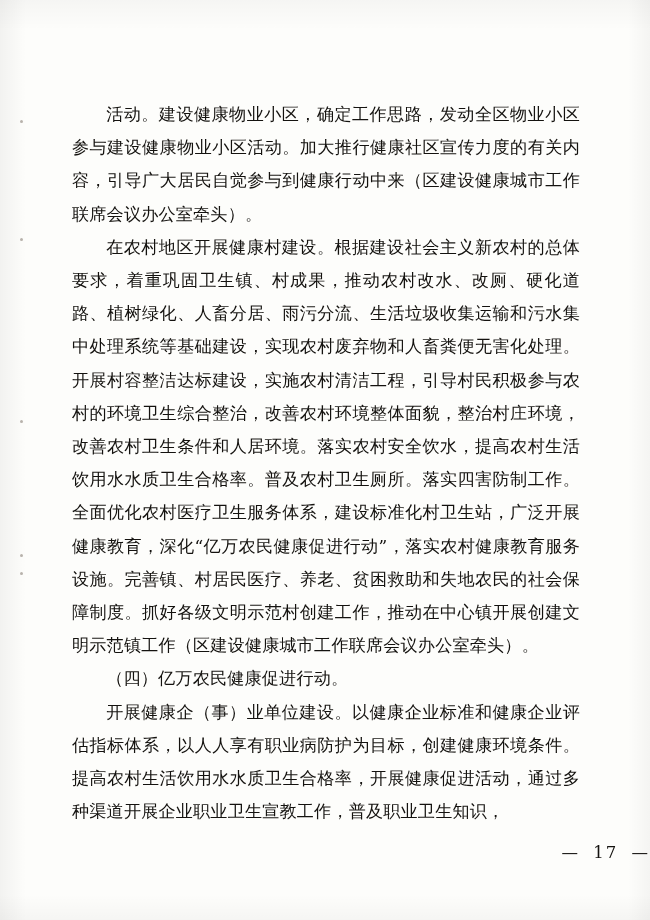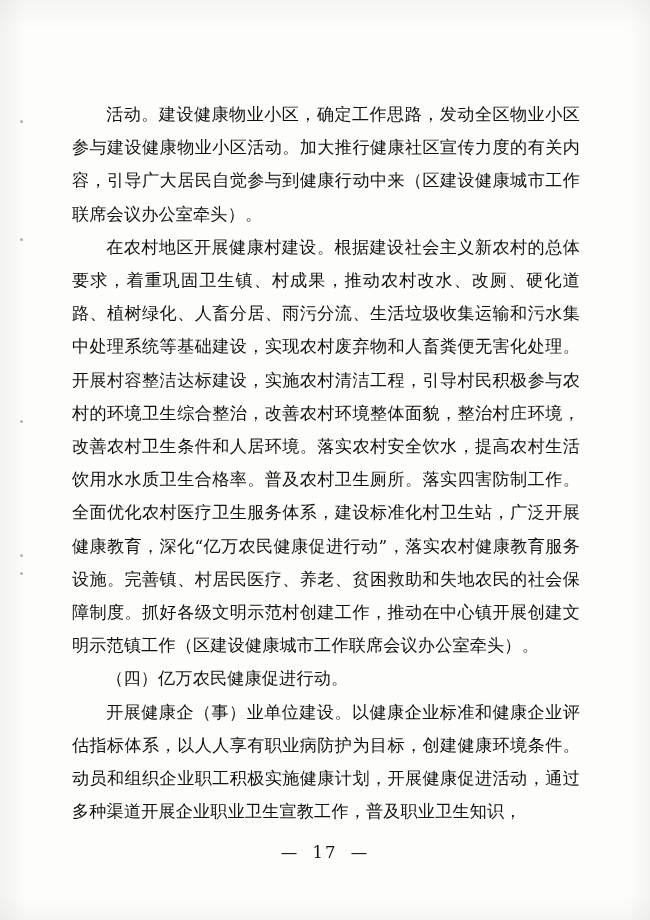--- a/index.html
+++ b/index.html
@@ -68,21 +68,21 @@
   }
   .para.heading {
     text-indent: 2em;
     font-weight: normal;
   }
   .footer {
     position: absolute;
     left: 0;
     right: 0;
     bottom: 58px;
-    text-align: center;
+    text-align: right;
     font-size: 16.5px;
     color: #14120f;
     letter-spacing: 2px;
   }
   .footer .pno {
     display: inline-block;
     padding: 0 6px;
   }
 </style>
 </head>
@@ -95,21 +95,21 @@
     <span style="top:118px;"></span>
     <span style="top:300px;"></span>
     <span style="top:434px;"></span>
     <span style="top:452px;"></span>
   </div>
 
   <div class="body-text">
     <p class="para">活动。建设健康物业小区，确定工作思路，发动全区物业小区参与建设健康物业小区活动。加大推行健康社区宣传力度的有关内容，引导广大居民自觉参与到健康行动中来（区建设健康城市工作联席会议办公室牵头）。</p>
     <p class="para">在农村地区开展健康村建设。根据建设社会主义新农村的总体要求，着重巩固卫生镇、村成果，推动农村改水、改厕、硬化道路、植树绿化、人畜分居、雨污分流、生活垃圾收集运输和污水集中处理系统等基础建设，实现农村废弃物和人畜粪便无害化处理。开展村容整洁达标建设，实施农村清洁工程，引导村民积极参与农村的环境卫生综合整治，改善农村环境整体面貌，整治村庄环境，改善农村卫生条件和人居环境。落实农村安全饮水，提高农村生活饮用水水质卫生合格率。普及农村卫生厕所。落实四害防制工作。全面优化农村医疗卫生服务体系，建设标准化村卫生站，广泛开展健康教育，深化“亿万农民健康促进行动”，落实农村健康教育服务设施。完善镇、村居民医疗、养老、贫困救助和失地农民的社会保障制度。抓好各级文明示范村创建工作，推动在中心镇开展创建文明示范镇工作（区建设健康城市工作联席会议办公室牵头）。</p>
     <p class="para heading">（四）亿万农民健康促进行动。</p>
-    <p class="para">开展健康企（事）业单位建设。以健康企业标准和健康企业评估指标体系，以人人享有职业病防护为目标，创建健康环境条件。动员和组织企业职工积极实施健康计划，开展健康促进活动，通过多种渠道开展企业职业卫生宣教工作，普及职业卫生知识，</p>
+    <p class="para">开展健康企（事）业单位建设。以健康企业标准和健康企业评估指标体系，以人人享有职业病防护为目标，创建健康环境条件。提高农村生活饮用水水质卫生合格率，开展健康促进活动，通过多种渠道开展企业职业卫生宣教工作，普及职业卫生知识，</p>
   </div>
 
   <div class="footer">
     <span>—</span>
     <span class="pno">17</span>
     <span>—</span>
   </div>
 
 </div>
 

